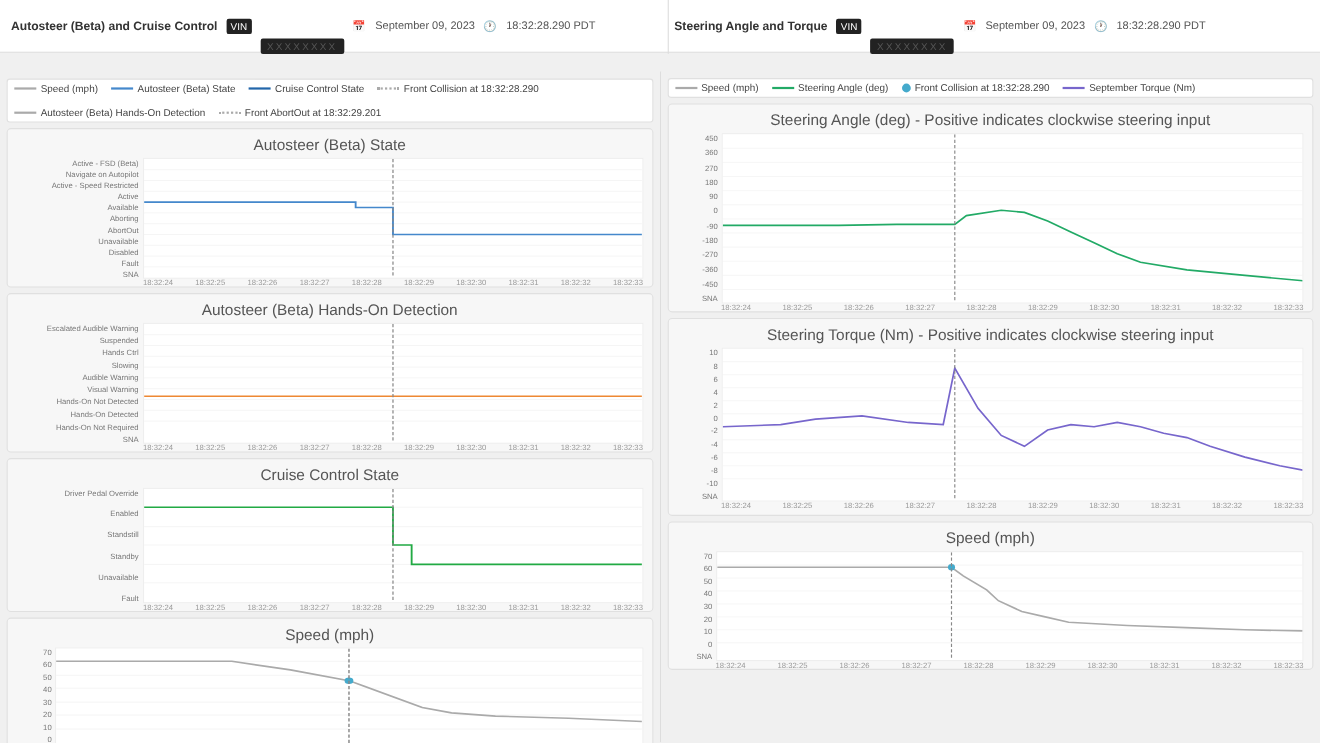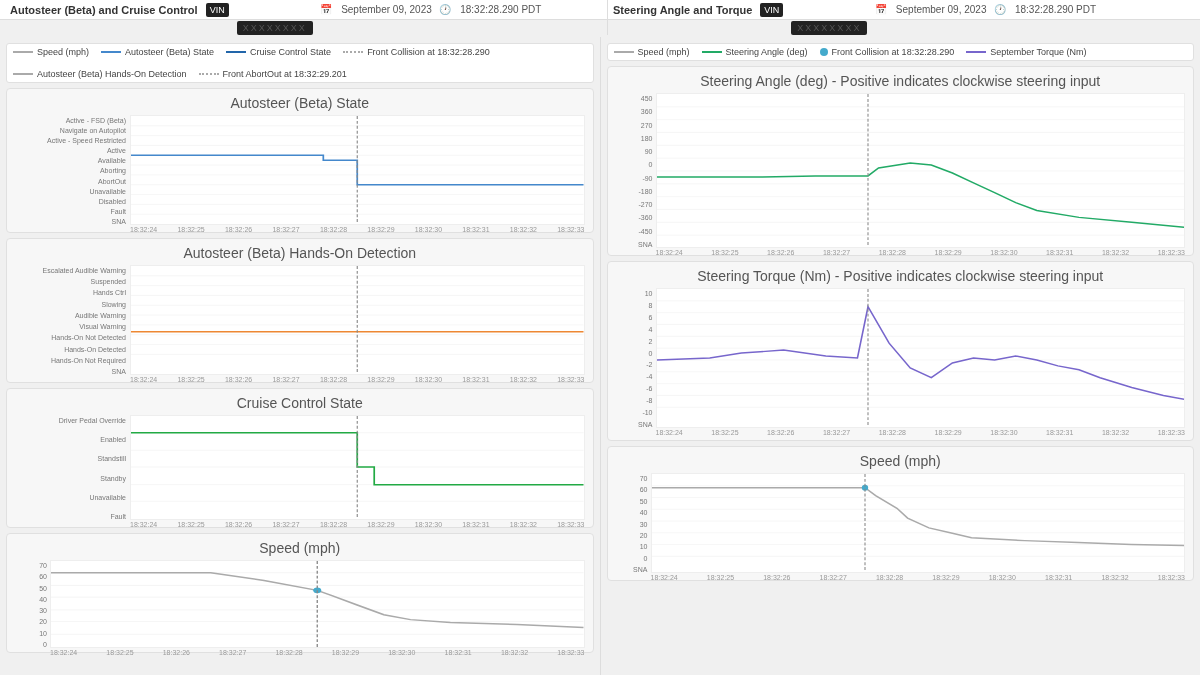--- a/index.html
+++ b/index.html
@@ -13,21 +13,21 @@
       display: flex;
       flex-direction: column;
     }
     .top-bar {
       display: flex;
       align-items: center;
       background: #fff;
       border-bottom: 1px solid #ddd;
       padding: 4px 10px;
       gap: 20px;
-      height: 20px;
+      height: 48px;
       flex-shrink: 0;
     }
     .top-bar-left, .top-bar-right {
       display: flex;
       align-items: center;
       gap: 8px;
       flex: 1;
     }
     .top-bar-right {
       border-left: 1px solid #ddd;

